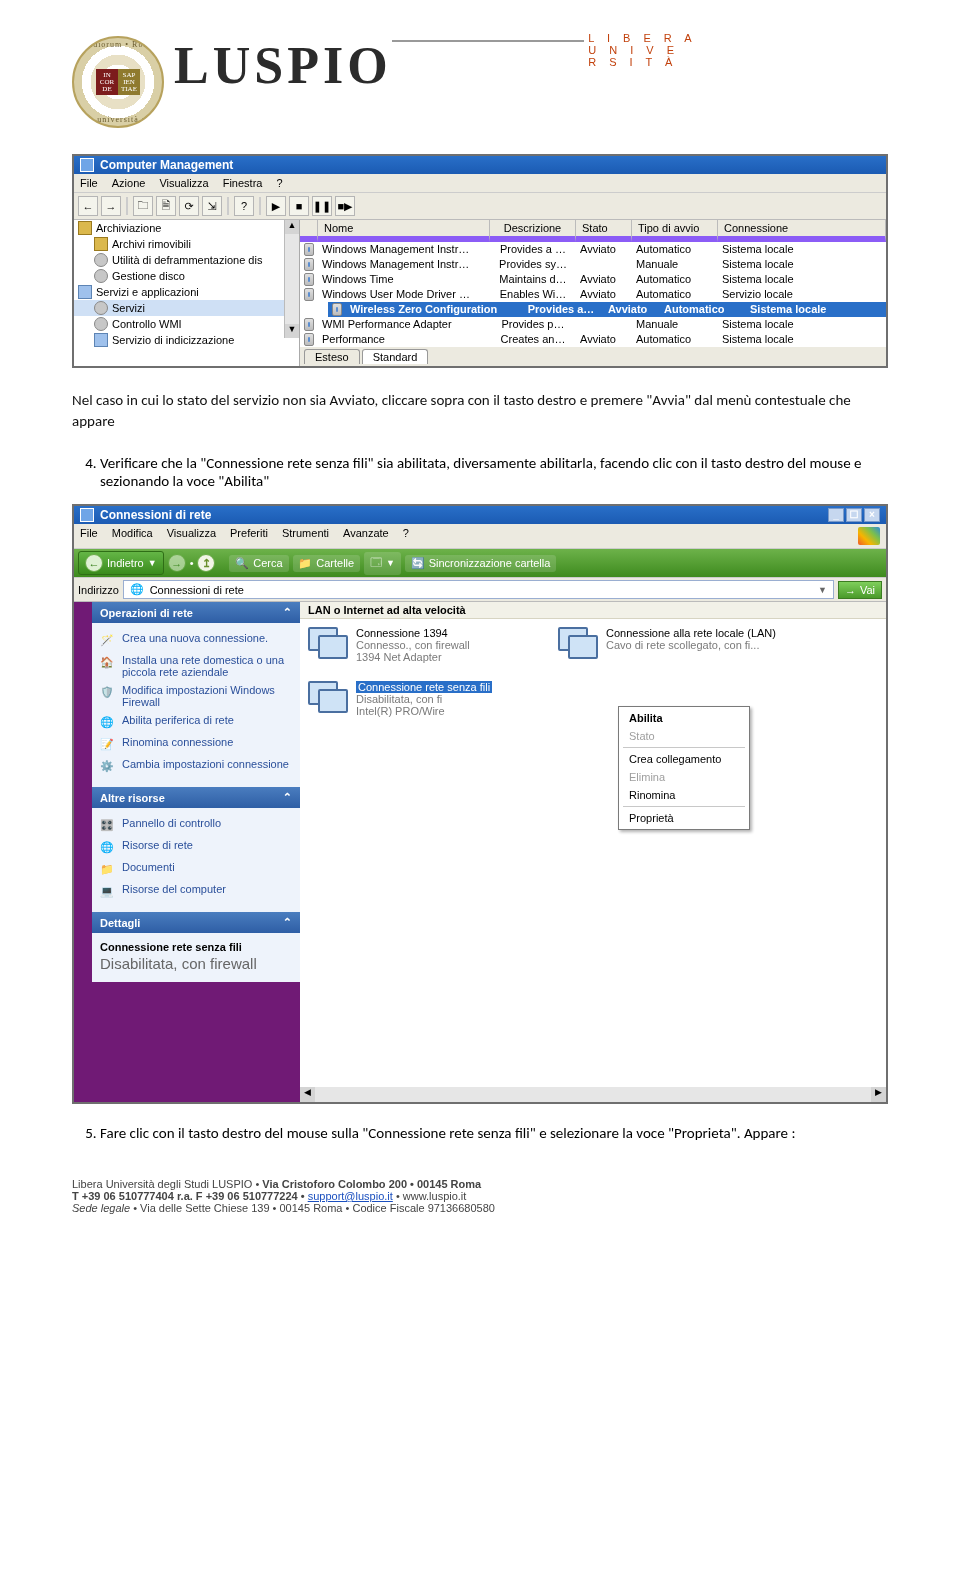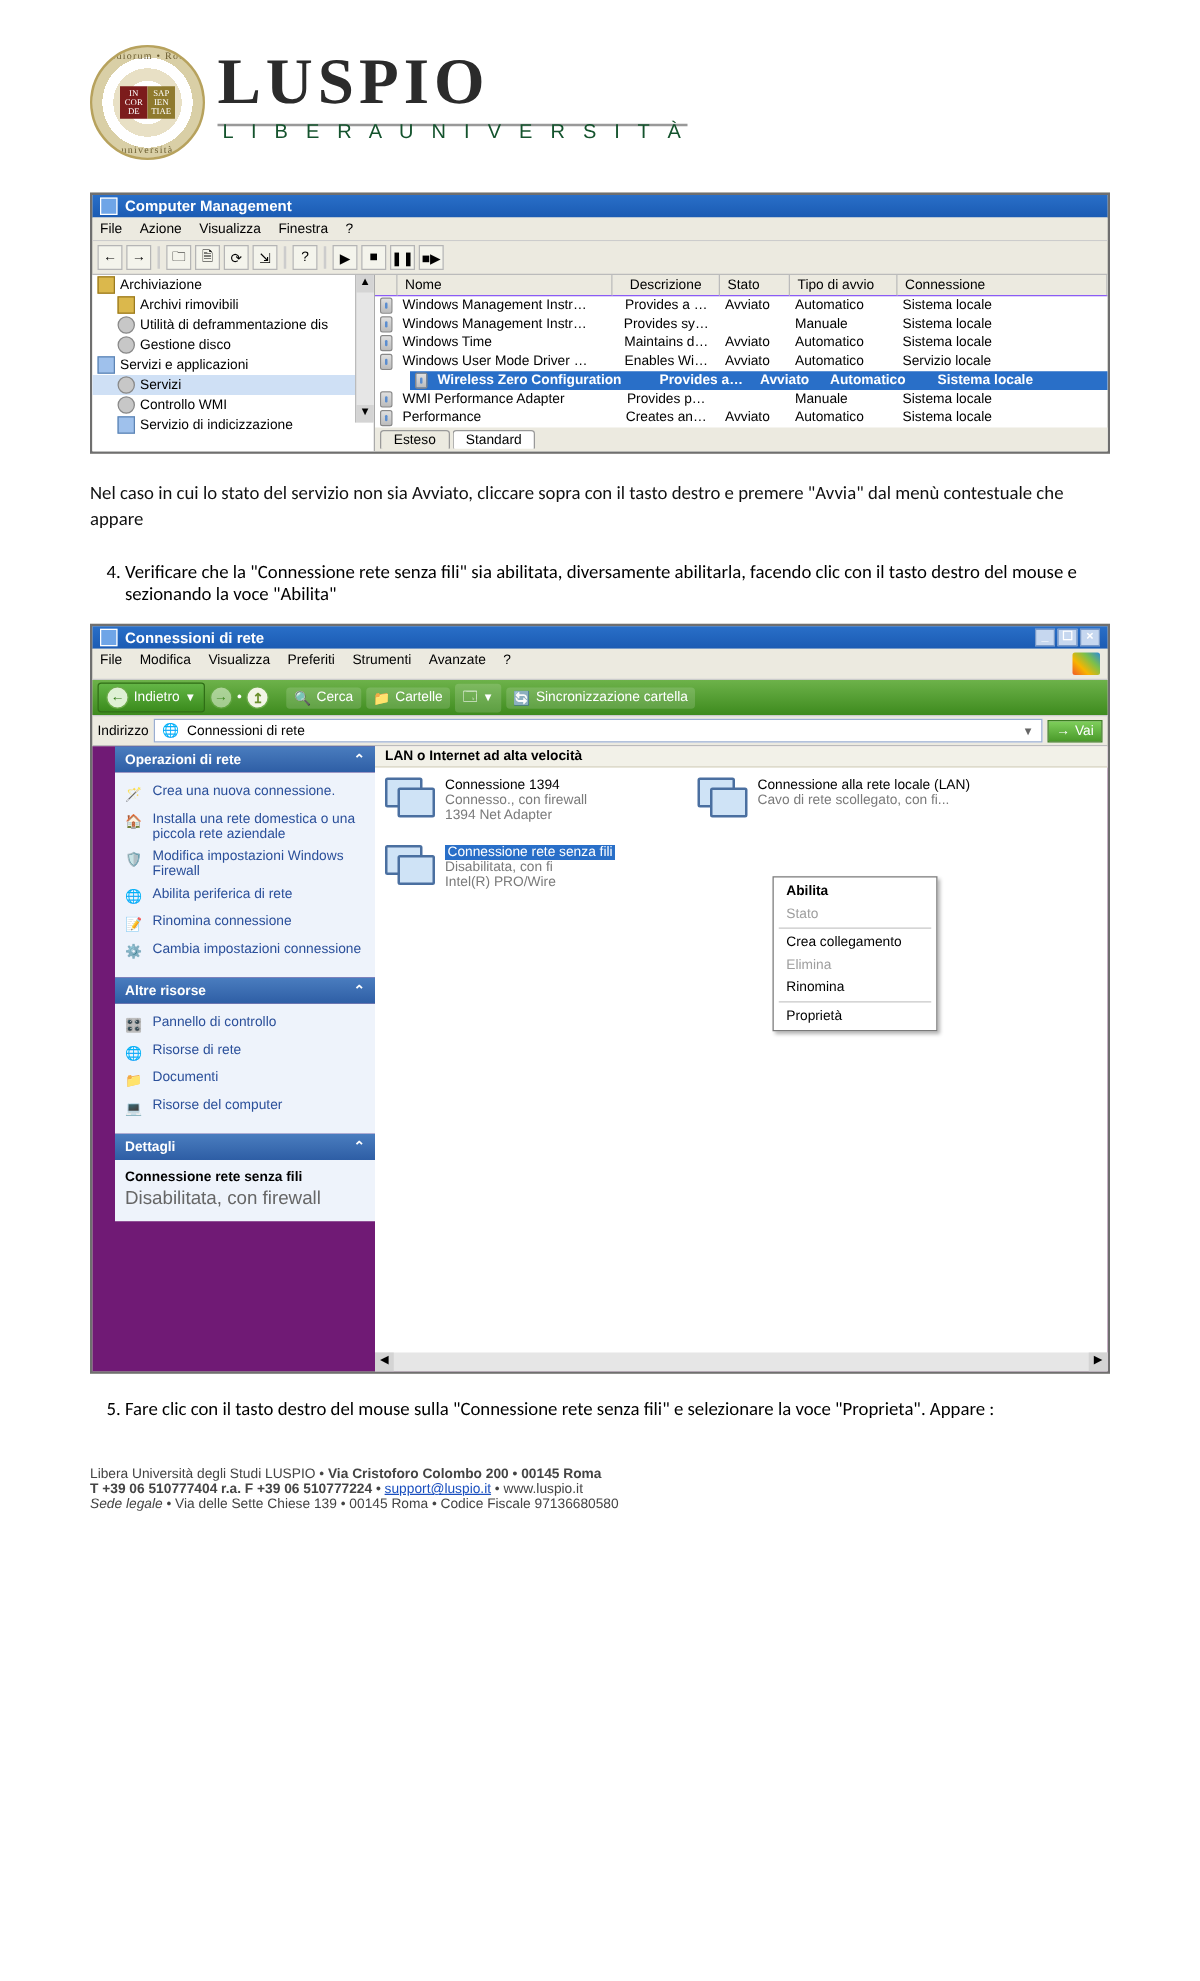--- a/index.html
+++ b/index.html
@@ -14,23 +14,23 @@
     border: 2px solid #b7a25d; position: relative; overflow: hidden;
     display: flex; align-items: center; justify-content: center;
   }
   .seal-inner { display: flex; }
   .seal-box { width: 22px; height: 26px; font-size: 7px; line-height: 1; color: #fff; text-align: center; display: flex; flex-direction: column; justify-content: center; }
   .seal-left { background: #7c1c1c; }
   .seal-right { background: #8f7a2e; }
   .seal-text { position:absolute; font-size:8px; color:#6a5c2f; letter-spacing:1px; }
   .seal-text.top { top:2px; }
   .seal-text.bot { bottom:2px; }
-  .wordmark { display:flex; flex-direction:column; }
+  .wordmark { display:flex; }
   .wordmark-title { font-family: Georgia, serif; font-weight: 700; font-size: 52px; letter-spacing: 4px; color: #2b2b2b; }
-  .wordmark-sub { font-family: Verdana, Arial, sans-serif; font-size: 16px; letter-spacing: 5px; color: #14532d; margin-top: -4px; margin-left: 4px; }
+  .wordmark-sub { font-family: Verdana, Arial, sans-serif; font-size: 11px; letter-spacing: 5px; color: #c2410c; margin-top: -4px; margin-left: 4px; }
   .wordmark-underline { width:100%; height:2px; background:#999; margin-top:4px; }
 
   
   .shot { border: 2px solid #6f6f6f; background:#eceae0; font-family: Tahoma, Arial, sans-serif; font-size: 11px; color:#000; }
   .titlebar { background: linear-gradient(#296fc8, #1b5bb3); color:#fff; display:flex; align-items:center; gap:6px; padding:2px 6px; font-weight:bold; font-size:12px; }
   .titlebar-icon { width:14px; height:14px; background:#6fa5e7; border:1px solid #fff; }
   .win-btns { margin-left:auto; display:flex; gap:2px; }
   .win-btn { width:16px; height:14px; background:#c6d7ef; border:1px solid #7a9ac9; font-size:10px; line-height:12px; text-align:center; }
   .menubar { background:#eceae0; padding:3px 6px; display:flex; gap:14px; font-size:11px; border-bottom:1px solid #ccc; }
   .toolbar { background:#eceae0; padding:3px 4px; display:flex; gap:3px; align-items:center; border-bottom:1px solid #bbb; }
@@ -43,21 +43,21 @@
   .tree-item.indent1 { padding-left:20px; }
   .tree-icon { width:14px; height:14px; background:#dbb84c; border:1px solid #9a7a1f; }
   .tree-icon.srv { background:#9fc1ec; border-color:#5d84b4; }
   .tree-icon.gear { background:#c7c7c7; border-color:#888; border-radius:50%; }
   .tree-sel { background:#cfe0f5; }
   .tree-scroll { float:right; width:15px; height:118px; background:#e6e6e6; border-left:1px solid #bbb; display:flex; flex-direction:column; justify-content:space-between; }
   .scroll-arr { height:14px; background:#d4d4d4; text-align:center; font-size:9px; }
 
   .cm-list { flex:1; display:flex; flex-direction:column; }
   .list-head { display:flex; background:#eceae0; }
-  .cell-h { border-right:1px solid #bbb; border-bottom:1px solid #8b5cf6; padding:2px 6px; }
+  .cell-h { border-right:1px solid #bbb; border-bottom:6px solid #8b5cf6; padding:2px 6px; }
   .list-row { display:flex; }
   .list-row.sel { background:#296fc8; color:#fff; font-weight:bold;margin-left:28px; }
   .cell { padding:1px 4px; white-space:nowrap; overflow:hidden; text-overflow:ellipsis; }
   .c-ico { width:18px; display:flex; align-items:center; justify-content:center; }
   .svc-ico { width:13px; height:13px; background:linear-gradient(#e0e0e0,#bcbcbc); border:1px solid #888; border-radius:2px; position:relative; }
   .svc-ico::after{content:""; position:absolute; inset:3px; background:#5b8dcf; border-radius:1px;}
   .c-name{width:172px;} .c-desc{width:86px;text-align:center;} .c-stato{width:56px;} .c-tipo{width:86px;} .c-conn{flex:1;}
   .tabs { background:#eceae0; padding:2px 4px; display:flex; gap:2px; }
   .tab { padding:1px 10px; background:#eceae0; border:1px solid #999; border-bottom:none; font-size:11px; border-radius:3px 3px 0 0; }
   .tab.active{background:#fff;}

